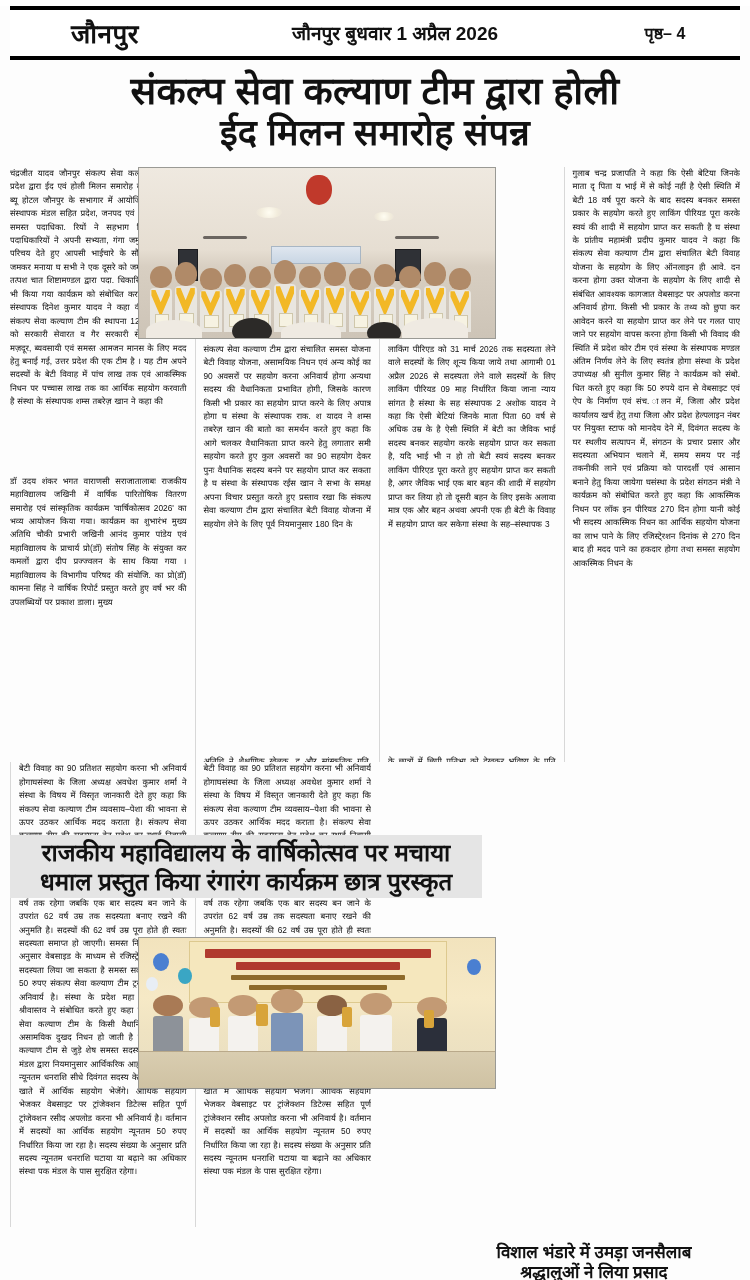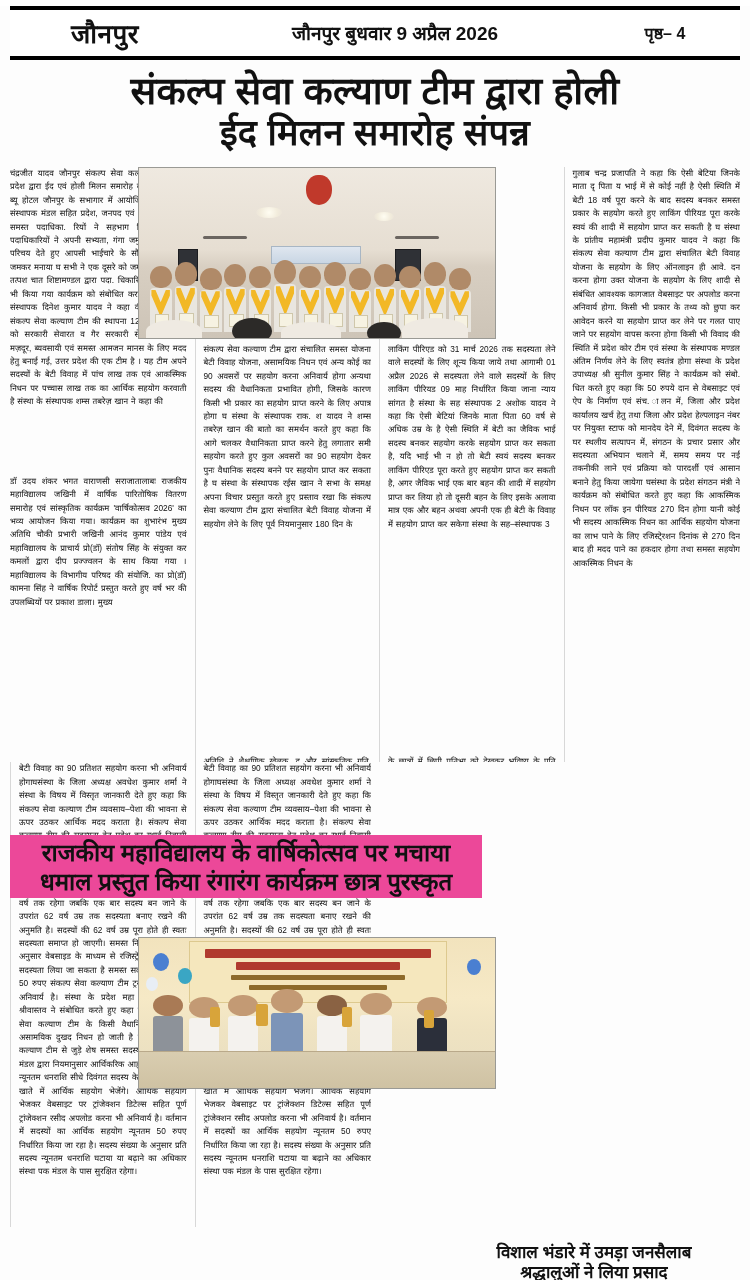--- a/index.html
+++ b/index.html
@@ -256,21 +256,21 @@
   
   .sub-headline {
     position: absolute;
     left: 0;
     width: 472px;
     top: 668px;
     text-align: center;
     font-weight: 700;
     font-size: 24px;
     line-height: 1.2;
-    background: #ec4899;
+    background: #e5e5e5;
     padding: 4px 0 2px 0;
   }
   .sub-headline .sh-line { display: block; }
 
   
   .footer-headline {
     position: absolute;
     right: 10px;
     bottom: 2px;
     width: 292px;
@@ -288,21 +288,21 @@
   .spacer-subhead { display: block; width: 100%; height: 66px; }
   .spacer-foothead { display: block; width: 100%; height: 48px; }
 </style>
 </head>
 <body>
 
 <div class="page">
 
   <div class="masthead">
     <div class="masthead-left">जौनपुर</div>
-    <div class="masthead-center">जौनपुर बुधवार 9 अप्रैल 2026</div>
+    <div class="masthead-center">जौनपुर बुधवार 1 अप्रैल 2026</div>
     <div class="masthead-right">पृष्ठ– 4</div>
   </div>
 
   <div class="main-headline">
     <span class="hl-line hl-line-1">संकल्प सेवा कल्याण टीम द्वारा होली</span>
     <span class="hl-line hl-line-2">ईद मिलन समारोह संपन्न</span>
   </div>
 
   <div class="body-grid">
 

